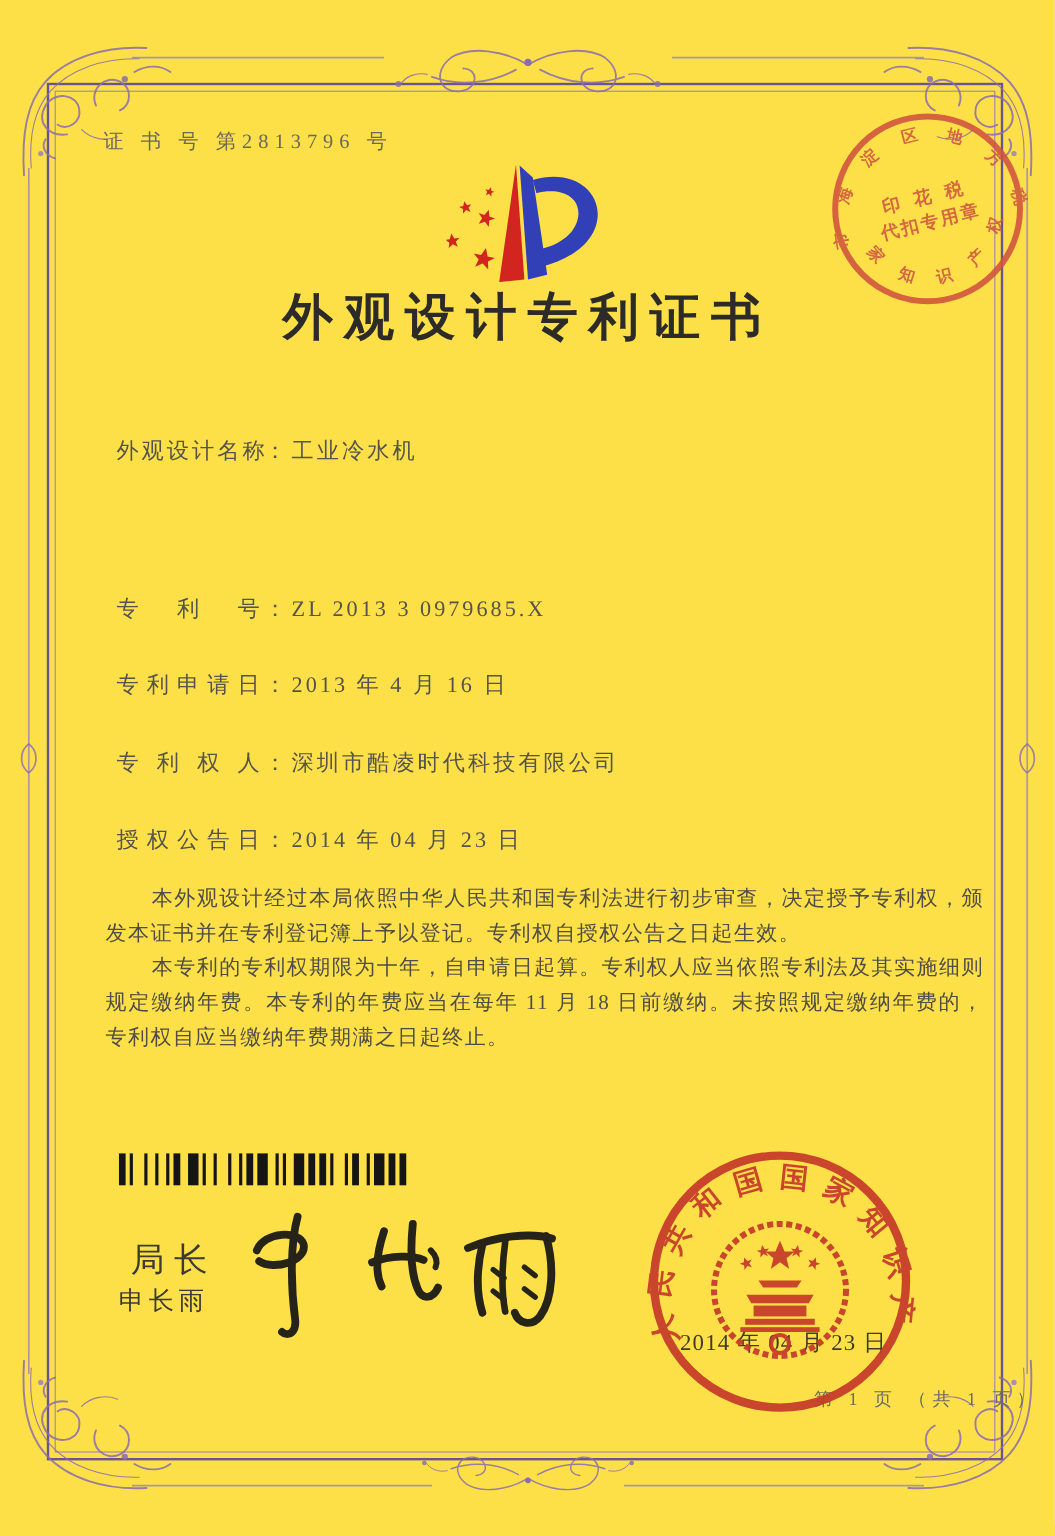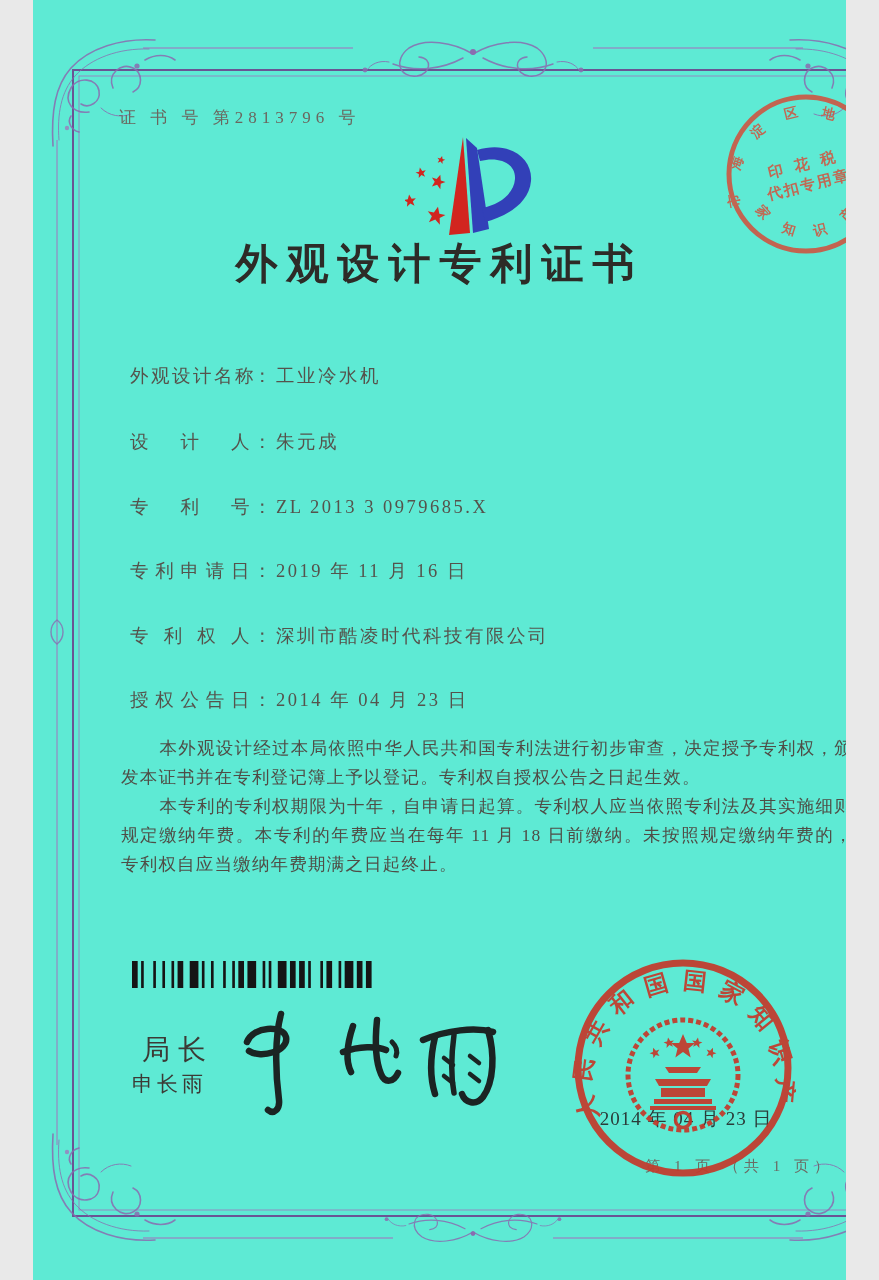--- a/index.html
+++ b/index.html
@@ -1,18 +1,18 @@
 <!DOCTYPE html>
 <html><head>
 <meta charset="utf-8">
 <style>
   html,body{margin:0;padding:0;background:#e9e9e9;}
   .page{
-    position:relative;width:813px;height:1280px;margin:0 auto;
-    background:#5eead4;overflow:hidden;
+    position:relative;width:879px;height:1280px;margin:0 auto;
+    background:#fde047;overflow:hidden;
     font-family:"Liberation Serif","DejaVu Serif",serif;
   }
   .abs{position:absolute;}
   
   .cert-no{
     left:86px;top:106px;font-size:17px;letter-spacing:5px;color:#6a675f;
   }
   .title{
     left:0;right:0;top:236px;text-align:center;
     font-size:42px;font-weight:700;letter-spacing:9px;color:#2d2b27;
@@ -118,28 +118,25 @@
       <path d="M61,11 L68,106 L84,102 L72,21 Z"></path>
       <path d="M72,23 C105,13 128,32 126,54 C124,77 100,90 80,95 L77,81 C96,77 109,66 110,52 C111,36 94,29 75,34 Z"></path>
     </g>
   </svg>
 
   <div class="abs content title">外观设计专利证书</div>
 
   <div class="abs content field-row" style="top:363px">
     <span class="f-label">外观设计名称</span><span class="f-colon">：</span><span>工业冷水机</span>
   </div>
-  <div class="abs content field-row" style="top:429px">
-    <span class="f-label">设 计 人</span><span class="f-colon">：</span><span>朱元成</span>
-  </div>
   <div class="abs content field-row" style="top:494px">
     <span class="f-label">专 利 号</span><span class="f-colon">：</span><span>ZL 2013 3 0979685.X</span>
   </div>
   <div class="abs content field-row" style="top:558px">
-    <span class="f-label">专利申请日</span><span class="f-colon">：</span><span>2019 年 11 月 16 日</span>
+    <span class="f-label">专利申请日</span><span class="f-colon">：</span><span>2013 年 4 月 16 日</span>
   </div>
   <div class="abs content field-row" style="top:623px">
     <span class="f-label">专 利 权 人</span><span class="f-colon">：</span><span>深圳市酷凌时代科技有限公司</span>
   </div>
   <div class="abs content field-row" style="top:687px">
     <span class="f-label">授权公告日</span><span class="f-colon">：</span><span>2014 年 04 月 23 日</span>
   </div>
 
   <div class="abs content paras">
     <p>本外观设计经过本局依照中华人民共和国专利法进行初步审查，决定授予专利权，颁发本证书并在专利登记簿上予以登记。专利权自授权公告之日起生效。</p>

